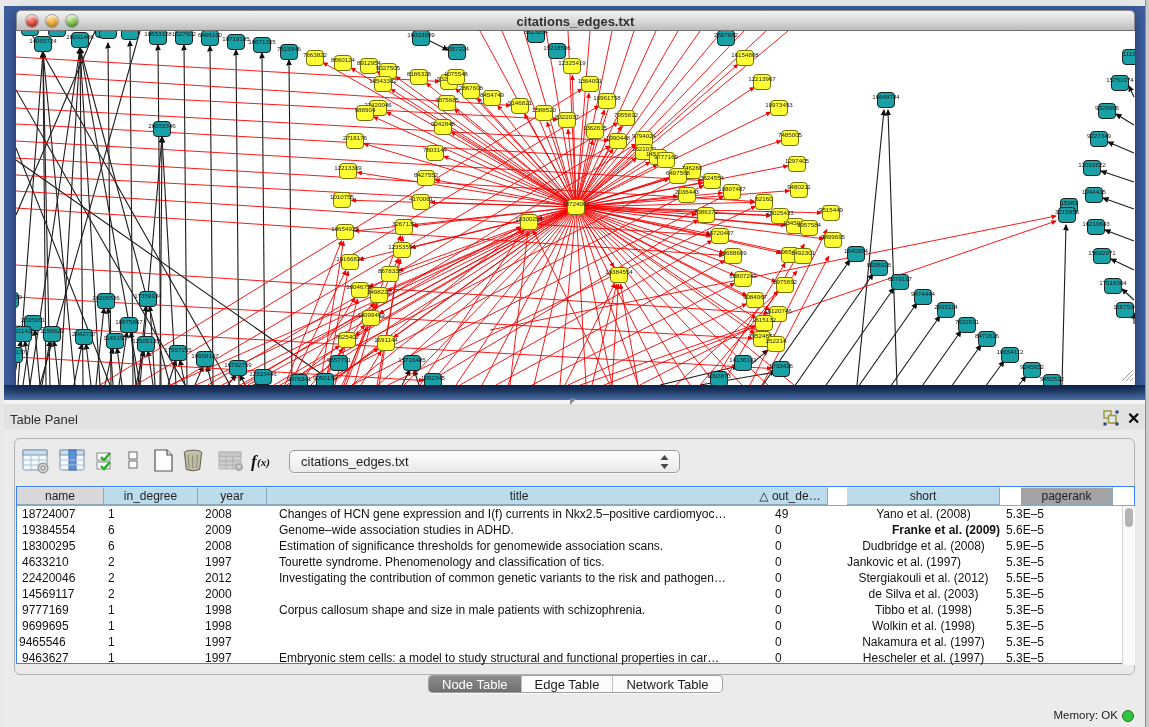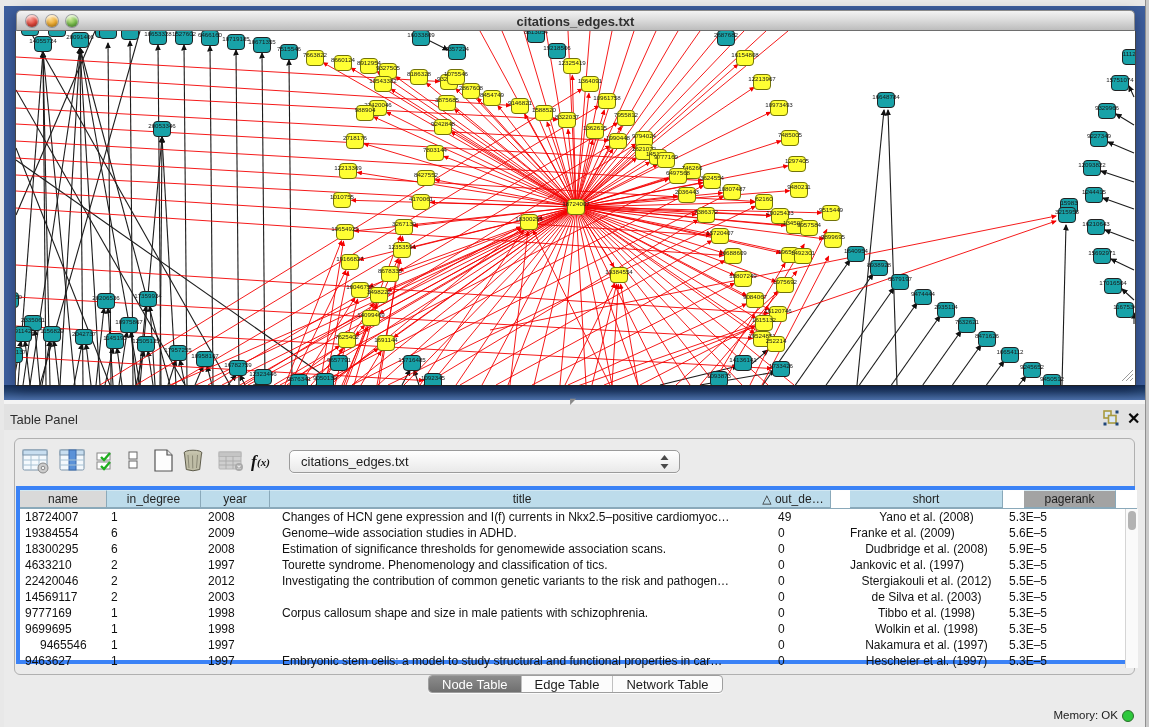--- a/index.html
+++ b/index.html
@@ -9,21 +9,21 @@
   background:linear-gradient(180deg,#f3f3f3,#dadada 50%,#bdbdbd); border:1px solid #8a8a8a; border-bottom:1px solid #6e6e6e; }
 #titlebar .t { position:absolute; left:0; right:0; top:3px; text-align:center; font-size:13px; font-weight:bold; color:#303030; }
 .tl { position:absolute; top:5px; width:12px; height:12px; border-radius:50%; box-shadow:inset 0 2px 2px rgba(255,255,255,.75), inset 0 -2px 3px rgba(0,0,0,.22), 0 0 0 1px rgba(85,85,100,.5); }
 #canvas { position:absolute; left:0; top:21px; width:1119px; height:354px; background:#fff; box-shadow:0 1px 0 #222, -1px 0 0 #444, 1px 0 0 #444; }
 #tablepanel { position:absolute; left:4px; top:400px; width:1141px; height:327px; background:#ebebeb; }
 #tptitle { position:absolute; left:6px; top:12px; font-size:13px; color:#2e2e2e; }
 #nub { position:absolute; left:566px; top:-3px; color:#8a8a8a; font-size:8px; }
 #container { position:absolute; left:10px; top:38px; width:1121px; height:237px; background:#ebebeb; border:1px solid #b0b0b0; border-radius:6px; }
 #toolbar { position:absolute; left:0; top:0; width:100%; height:48px; }
 #dropdown { position:absolute; left:274px; top:11px; width:391px; height:23px; background:linear-gradient(180deg,#ffffff,#e9e9e9); border:1px solid #9b9b9b; border-radius:5px; font-size:13px; color:#1c1c1c; line-height:21px; padding-left:11px; box-shadow:0 1px 0 rgba(255,255,255,.7); }
-#tablebox { position:absolute; left:1px; top:47px; width:1119px; height:178px; background:#fff; border:4px solid #3b82f6; }
+#tablebox { position:absolute; left:1px; top:47px; width:1119px; height:178px; background:#fff; border:1px solid #3b82f6; }
 .hcell { position:absolute; top:0; height:18px; border-right:1px solid #8aa9ba; border-bottom:1px solid #8aa9ba; border-top:1px solid #d2e8f2; font-size:12px; color:#1f1f1f; text-align:center; line-height:17px; }
 .row { position:absolute; left:0; width:1075px; height:16px; }
 .cell { position:absolute; top:0; height:16px; font-size:12px; color:#111; line-height:16px; white-space:nowrap; overflow:hidden; }
 #vscroll { position:absolute; left:1105px; top:19px; width:13px; height:159px; background:#fafafa; border-left:1px solid #d5d5d5; }
 #vthumb { position:absolute; left:2px; top:2px; width:8px; height:19px; background:#b3b3b3; border-radius:4px; }
 #tabs { position:absolute; left:424px; top:275px; height:18px; border:1px solid #9e9e9e; border-radius:4px; background:#fcfcfc; font-size:13px; color:#1c1c1c; display:flex; overflow:hidden; box-shadow:0 1px 0 rgba(255,255,255,.8); }
 #tabs div { padding:0 13px; line-height:17px; }
 #tabs .sel { background:linear-gradient(180deg,#8c8c8c,#6f6f6f); color:#fff; }
 #tabs .sep { padding:0; width:1px; background:#c0c0c0; }
 #memory { position:absolute; right:27px; top:309px; font-size:11.5px; color:#1c1c1c; }
@@ -704,21 +704,21 @@
             <div class="cell" style="left:755px;width:75px;padding-left:3px;">49</div>
             <div class="cell" style="left:830px;width:153px;text-align:center;">Yano et al. (2008)</div>
             <div class="cell" style="left:983px;width:92px;padding-left:6px;">5.3E–5</div>
           </div>
           <div class="row" style="top:16px">
             <div class="cell" style="left:0px;width:87px;padding-left:5px;">19384554</div>
             <div class="cell" style="left:87px;width:94px;padding-left:4px;">6</div>
             <div class="cell" style="left:181px;width:69px;padding-left:7px;">2009</div>
             <div class="cell" style="left:250px;width:505px;padding-left:12px;">Genome–wide association studies in ADHD.</div>
             <div class="cell" style="left:755px;width:75px;padding-left:3px;">0</div>
-            <div class="cell" style="left:830px;width:153px;text-align:left;">Franke et al. (2009)</div>
+            <div class="cell" style="left:830px;width:153px;text-align:right;font-weight:bold;">Franke et al. (2009)</div>
             <div class="cell" style="left:983px;width:92px;padding-left:6px;">5.6E–5</div>
           </div>
           <div class="row" style="top:32px">
             <div class="cell" style="left:0px;width:87px;padding-left:5px;">18300295</div>
             <div class="cell" style="left:87px;width:94px;padding-left:4px;">6</div>
             <div class="cell" style="left:181px;width:69px;padding-left:7px;">2008</div>
             <div class="cell" style="left:250px;width:505px;padding-left:12px;">Estimation of significance thresholds for genomewide association scans.</div>
             <div class="cell" style="left:755px;width:75px;padding-left:3px;">0</div>
             <div class="cell" style="left:830px;width:153px;text-align:center;">Dudbridge et al. (2008)</div>
             <div class="cell" style="left:983px;width:92px;padding-left:6px;">5.9E–5</div>
@@ -737,21 +737,21 @@
             <div class="cell" style="left:87px;width:94px;padding-left:4px;">2</div>
             <div class="cell" style="left:181px;width:69px;padding-left:7px;">2012</div>
             <div class="cell" style="left:250px;width:505px;padding-left:12px;">Investigating the contribution of common genetic variants to the risk and pathogen…</div>
             <div class="cell" style="left:755px;width:75px;padding-left:3px;">0</div>
             <div class="cell" style="left:830px;width:153px;text-align:center;">Stergiakouli et al. (2012)</div>
             <div class="cell" style="left:983px;width:92px;padding-left:6px;">5.5E–5</div>
           </div>
           <div class="row" style="top:80px">
             <div class="cell" style="left:0px;width:87px;padding-left:5px;">14569117</div>
             <div class="cell" style="left:87px;width:94px;padding-left:4px;">2</div>
-            <div class="cell" style="left:181px;width:69px;padding-left:7px;">2003</div>
+            <div class="cell" style="left:181px;width:69px;padding-left:7px;">2000</div>
             <div class="cell" style="left:755px;width:75px;padding-left:3px;">0</div>
             <div class="cell" style="left:830px;width:153px;text-align:center;">de Silva et al. (2003)</div>
             <div class="cell" style="left:983px;width:92px;padding-left:6px;">5.3E–5</div>
           </div>
           <div class="row" style="top:96px">
             <div class="cell" style="left:0px;width:87px;padding-left:5px;">9777169</div>
             <div class="cell" style="left:87px;width:94px;padding-left:4px;">1</div>
             <div class="cell" style="left:181px;width:69px;padding-left:7px;">1998</div>
             <div class="cell" style="left:250px;width:505px;padding-left:12px;">Corpus callosum shape and size in male patients with schizophrenia.</div>
             <div class="cell" style="left:755px;width:75px;padding-left:3px;">0</div>
@@ -760,21 +760,21 @@
           </div>
           <div class="row" style="top:112px">
             <div class="cell" style="left:0px;width:87px;padding-left:5px;">9699695</div>
             <div class="cell" style="left:87px;width:94px;padding-left:4px;">1</div>
             <div class="cell" style="left:181px;width:69px;padding-left:7px;">1998</div>
             <div class="cell" style="left:755px;width:75px;padding-left:3px;">0</div>
             <div class="cell" style="left:830px;width:153px;text-align:center;">Wolkin et al. (1998)</div>
             <div class="cell" style="left:983px;width:92px;padding-left:6px;">5.3E–5</div>
           </div>
           <div class="row" style="top:128px">
-            <div class="cell" style="left:0px;width:87px;padding-left:20px;">9465546</div>
+            <div class="cell" style="left:0px;width:87px;padding-left:2px;">9465546</div>
             <div class="cell" style="left:87px;width:94px;padding-left:4px;">1</div>
             <div class="cell" style="left:181px;width:69px;padding-left:7px;">1997</div>
             <div class="cell" style="left:755px;width:75px;padding-left:3px;">0</div>
             <div class="cell" style="left:830px;width:153px;text-align:center;">Nakamura et al. (1997)</div>
             <div class="cell" style="left:983px;width:92px;padding-left:6px;">5.3E–5</div>
           </div>
           <div class="row" style="top:144px">
             <div class="cell" style="left:0px;width:87px;padding-left:5px;">9463627</div>
             <div class="cell" style="left:87px;width:94px;padding-left:4px;">1</div>
             <div class="cell" style="left:181px;width:69px;padding-left:7px;">1997</div>

